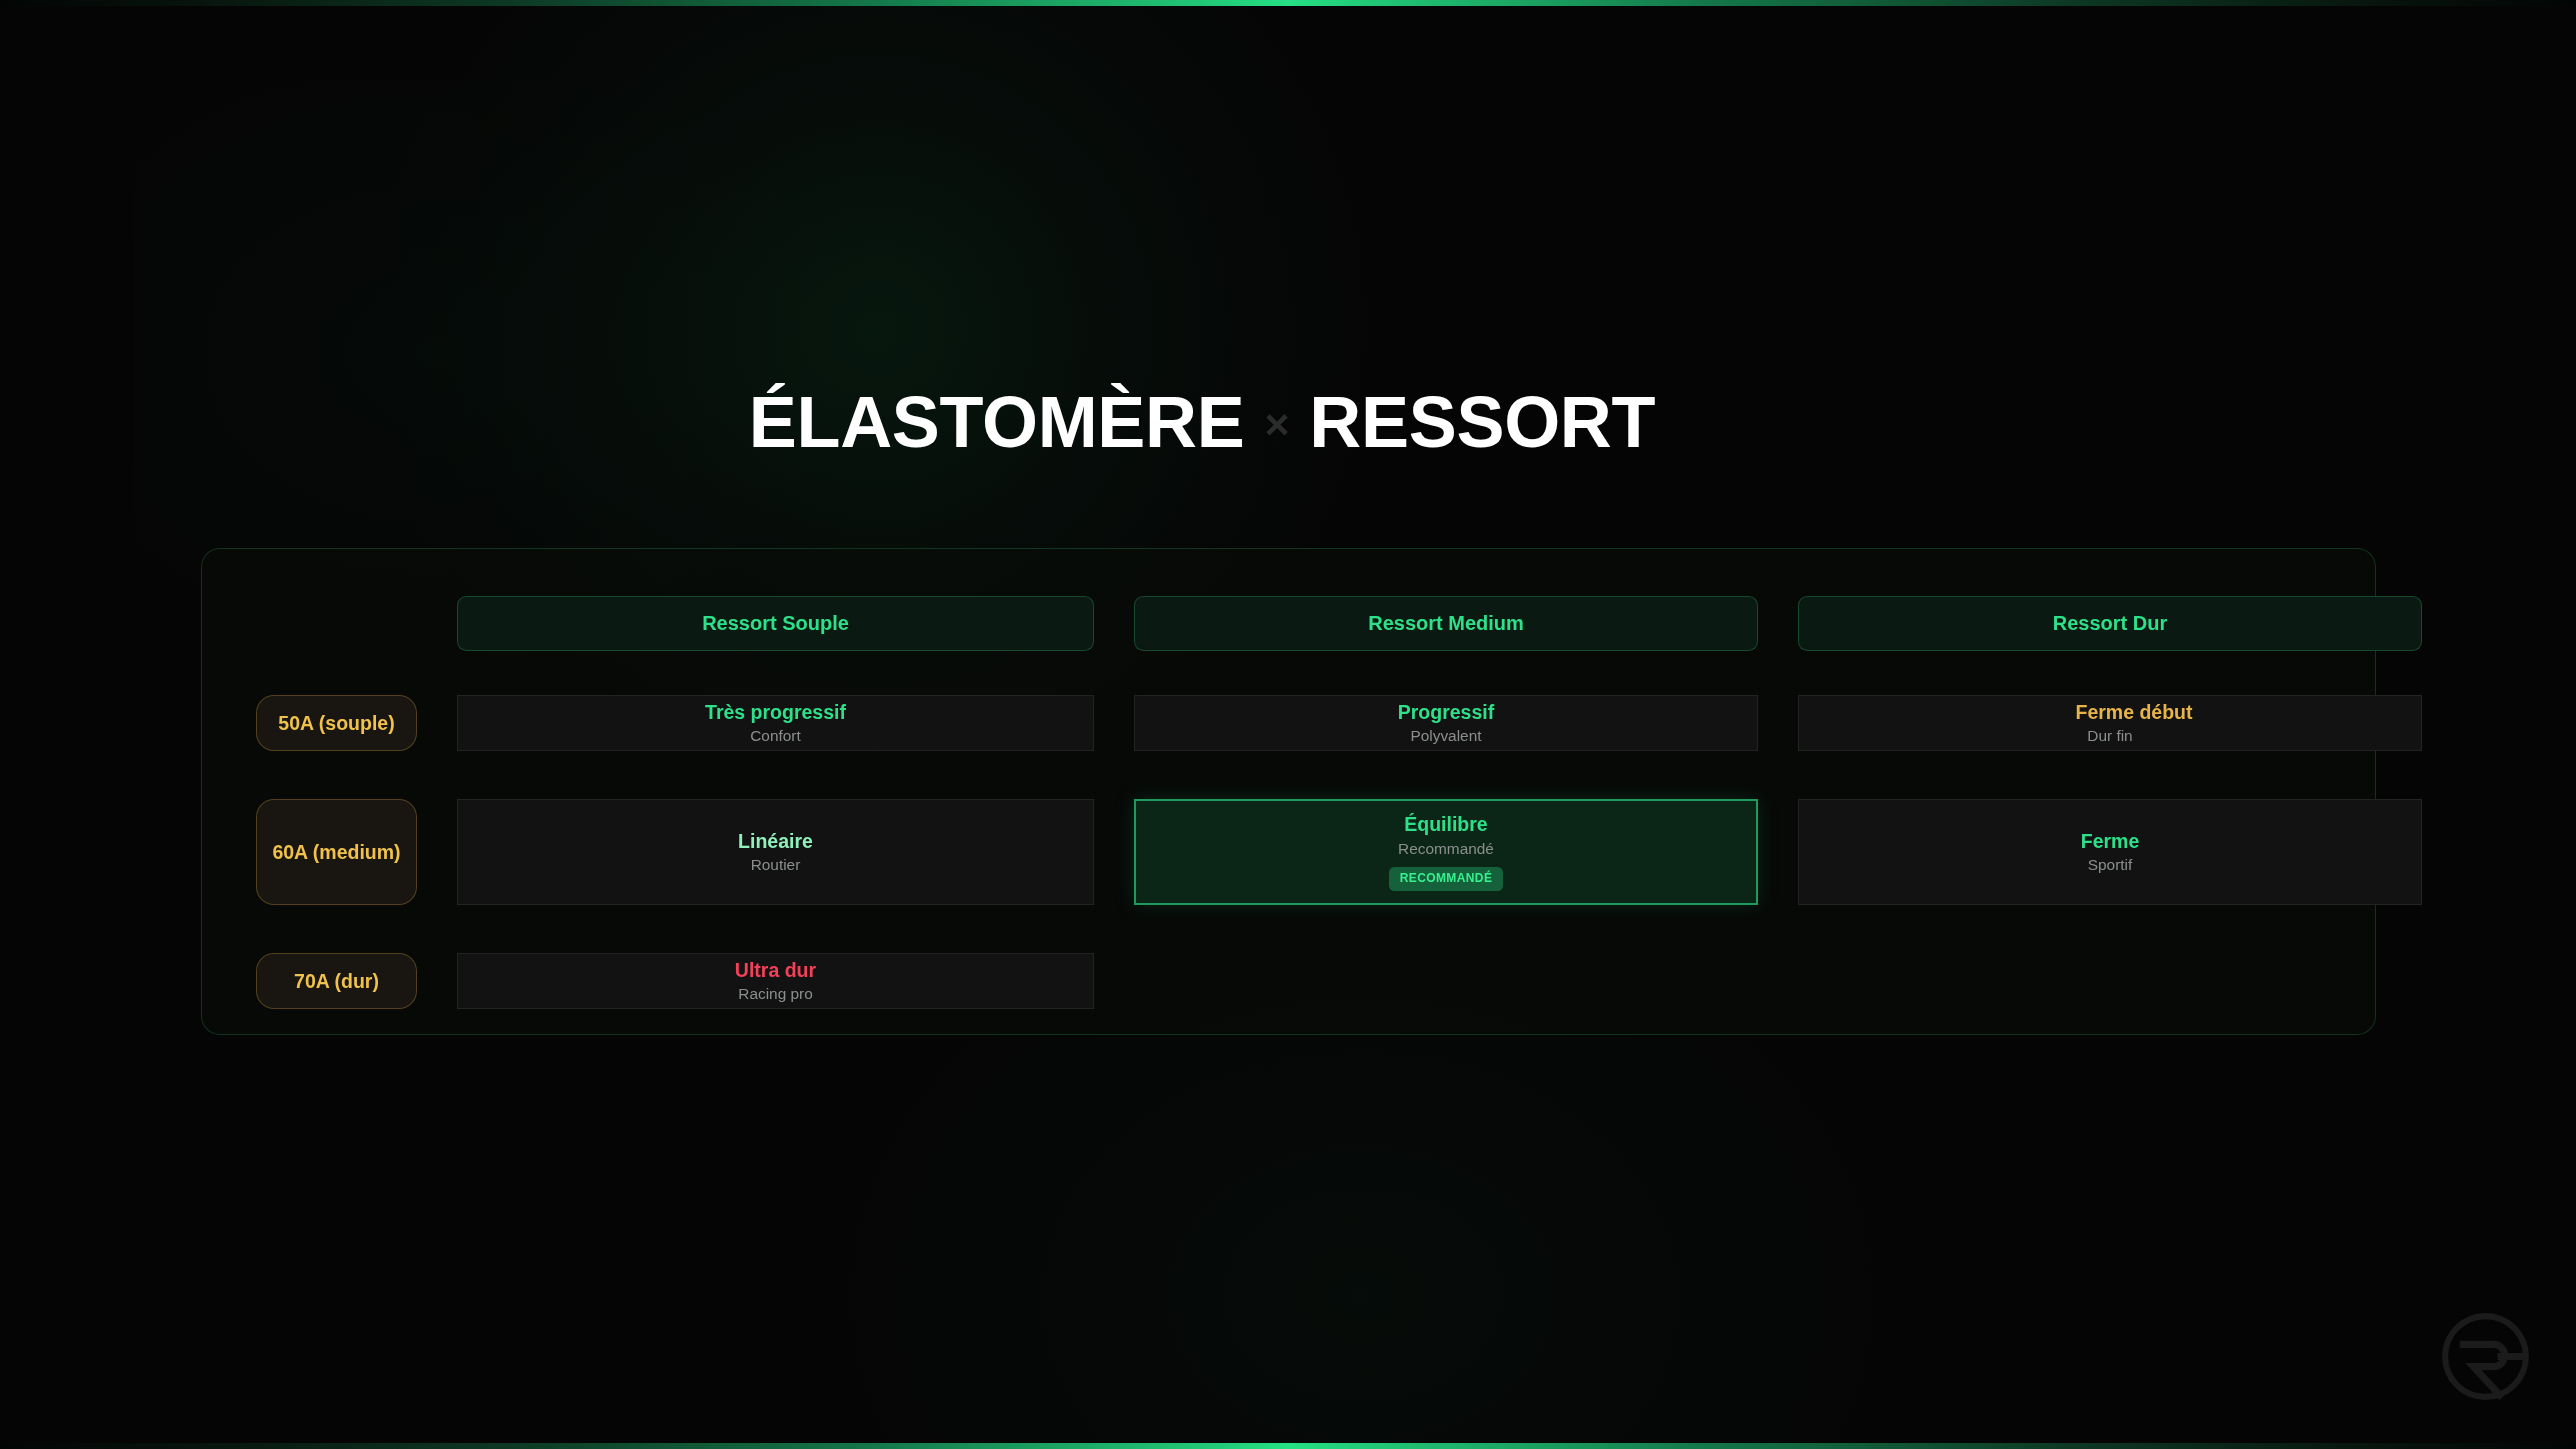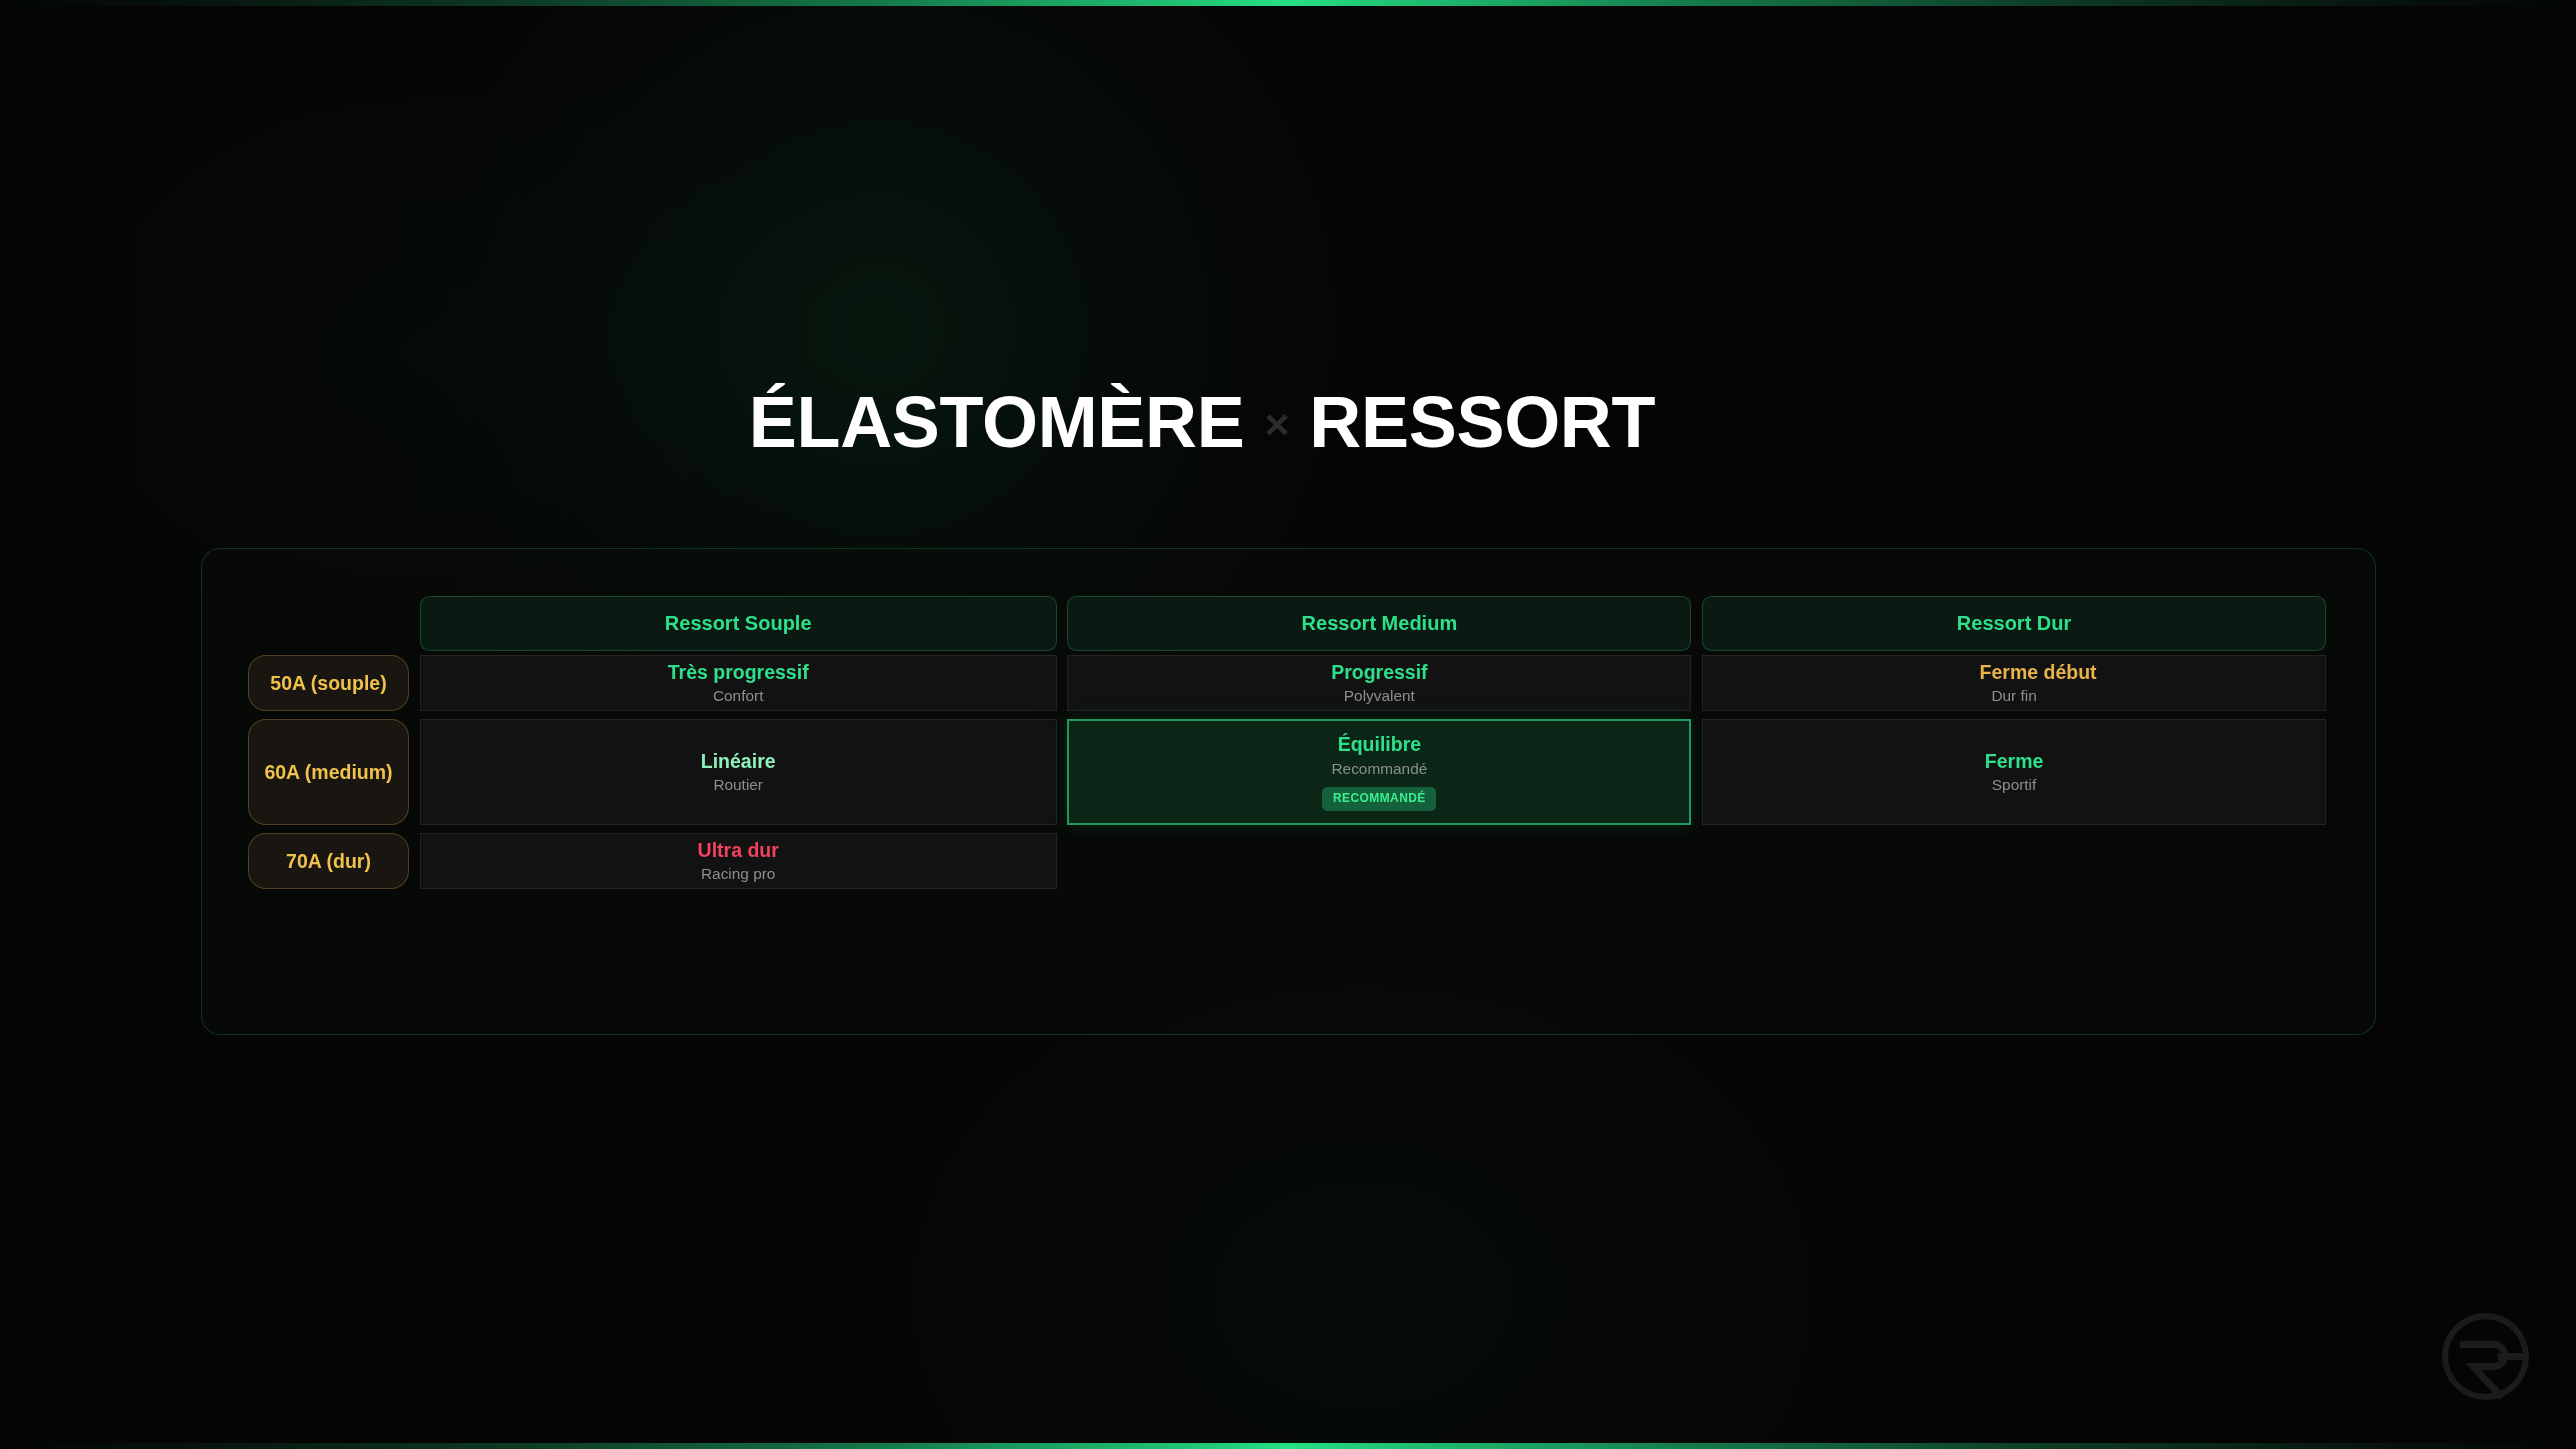--- a/index.html
+++ b/index.html
@@ -101,27 +101,28 @@
     position: absolute;
     left: 201px; top: 548px;
     width: 2175px; height: 487px;
     background: rgba(9, 12, 10, 0.55);
     border: 1.3px solid rgba(36, 110, 72, 0.42);
     border-radius: 19px;
   }
 
   .grid {
     position: absolute;
-    left: 46px; top: 47px;
+    left: 54px; top: 47px;
     width: 2068px;
     display: grid;
     grid-template-columns: 161px 637px 624px 624px;
     grid-template-rows: 55px 64px 114px 64px;
     column-gap: 10.7px;
     row-gap: 0;
+    gap: 40px;
   }
 
   
   .corner { }
   .col-head {
     background: #0a1a12;
     border: 1.3px solid rgba(40, 130, 84, 0.45);
     border-radius: 9.4px;
     display: flex;
     align-items: center;

